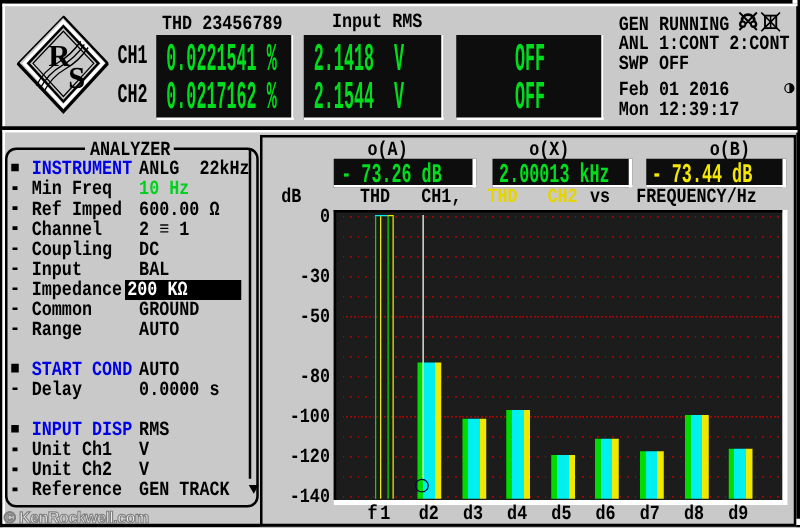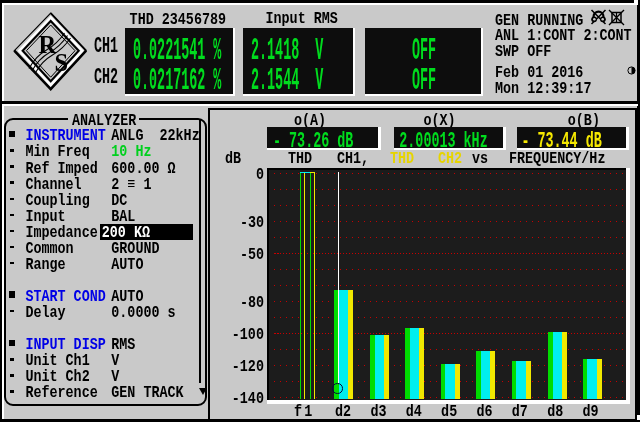--- a/index.html
+++ b/index.html
@@ -123,20 +123,21 @@
 <div class="t" style="left:111.3px;top:337.0px;">RMS</div>
 <div class="abs" style="left:10.3px;top:358.0px;width:3.6px;height:2.6px;background:#000000"></div>
 <div class="t" style="left:25.4px;top:353.1px;">Unit Ch1</div>
 <div class="t" style="left:111.3px;top:353.1px;">V</div>
 <div class="abs" style="left:10.3px;top:374.1px;width:3.6px;height:2.6px;background:#000000"></div>
 <div class="t" style="left:25.4px;top:369.1px;">Unit Ch2</div>
 <div class="t" style="left:111.3px;top:369.1px;">V</div>
 <div class="abs" style="left:10.3px;top:390.1px;width:3.6px;height:2.6px;background:#000000"></div>
 <div class="t" style="left:25.4px;top:385.2px;">Reference</div>
 <div class="t" style="left:111.3px;top:385.2px;">GEN TRACK</div>
+<div class="abs" style="left:3px;top:407px;width:130px;height:15px;font:bold 13px/13px 'Liberation Sans',sans-serif;color:#ececec;letter-spacing:-0.5px;-webkit-text-stroke:0.9px #7e7e7e;">© KenRockwell.com</div>
 <div class="abs" style="left:207.5px;top:108px;width:425.5px;height:309px;border:2px solid #000000;background:#c9c9c9"></div>
 <div class="t" style="left:294.0px;top:113.3px;">o(A)</div>
 <div class="t" style="left:423.4px;top:113.3px;">o(X)</div>
 <div class="t" style="left:567.8px;top:113.3px;">o(B)</div>
 <div class="abs" style="left:266.6px;top:126.6px;width:111.39999999999998px;height:21px;background:#0d0d0d;border-right:3px solid #fff;border-bottom:2.5px solid #fff"></div>
 <div class="abs" style="left:394px;top:126.6px;width:109px;height:21px;background:#0d0d0d;border-right:3px solid #fff;border-bottom:2.5px solid #fff"></div>
 <div class="abs" style="left:517px;top:126.6px;width:109px;height:21px;background:#0d0d0d;border-right:3px solid #fff;border-bottom:2.5px solid #fff"></div>
 <div class="ro" style="left:273px;top:130.5px;color:#00dc1e">- 73.26 dB</div>
 <div class="ro" style="left:399.3px;top:130.5px;color:#00dc1e">2.00013 kHz</div>
 <div class="ro" style="left:521.4px;top:130.5px;color:#f5e800">- 73.44 dB</div>

